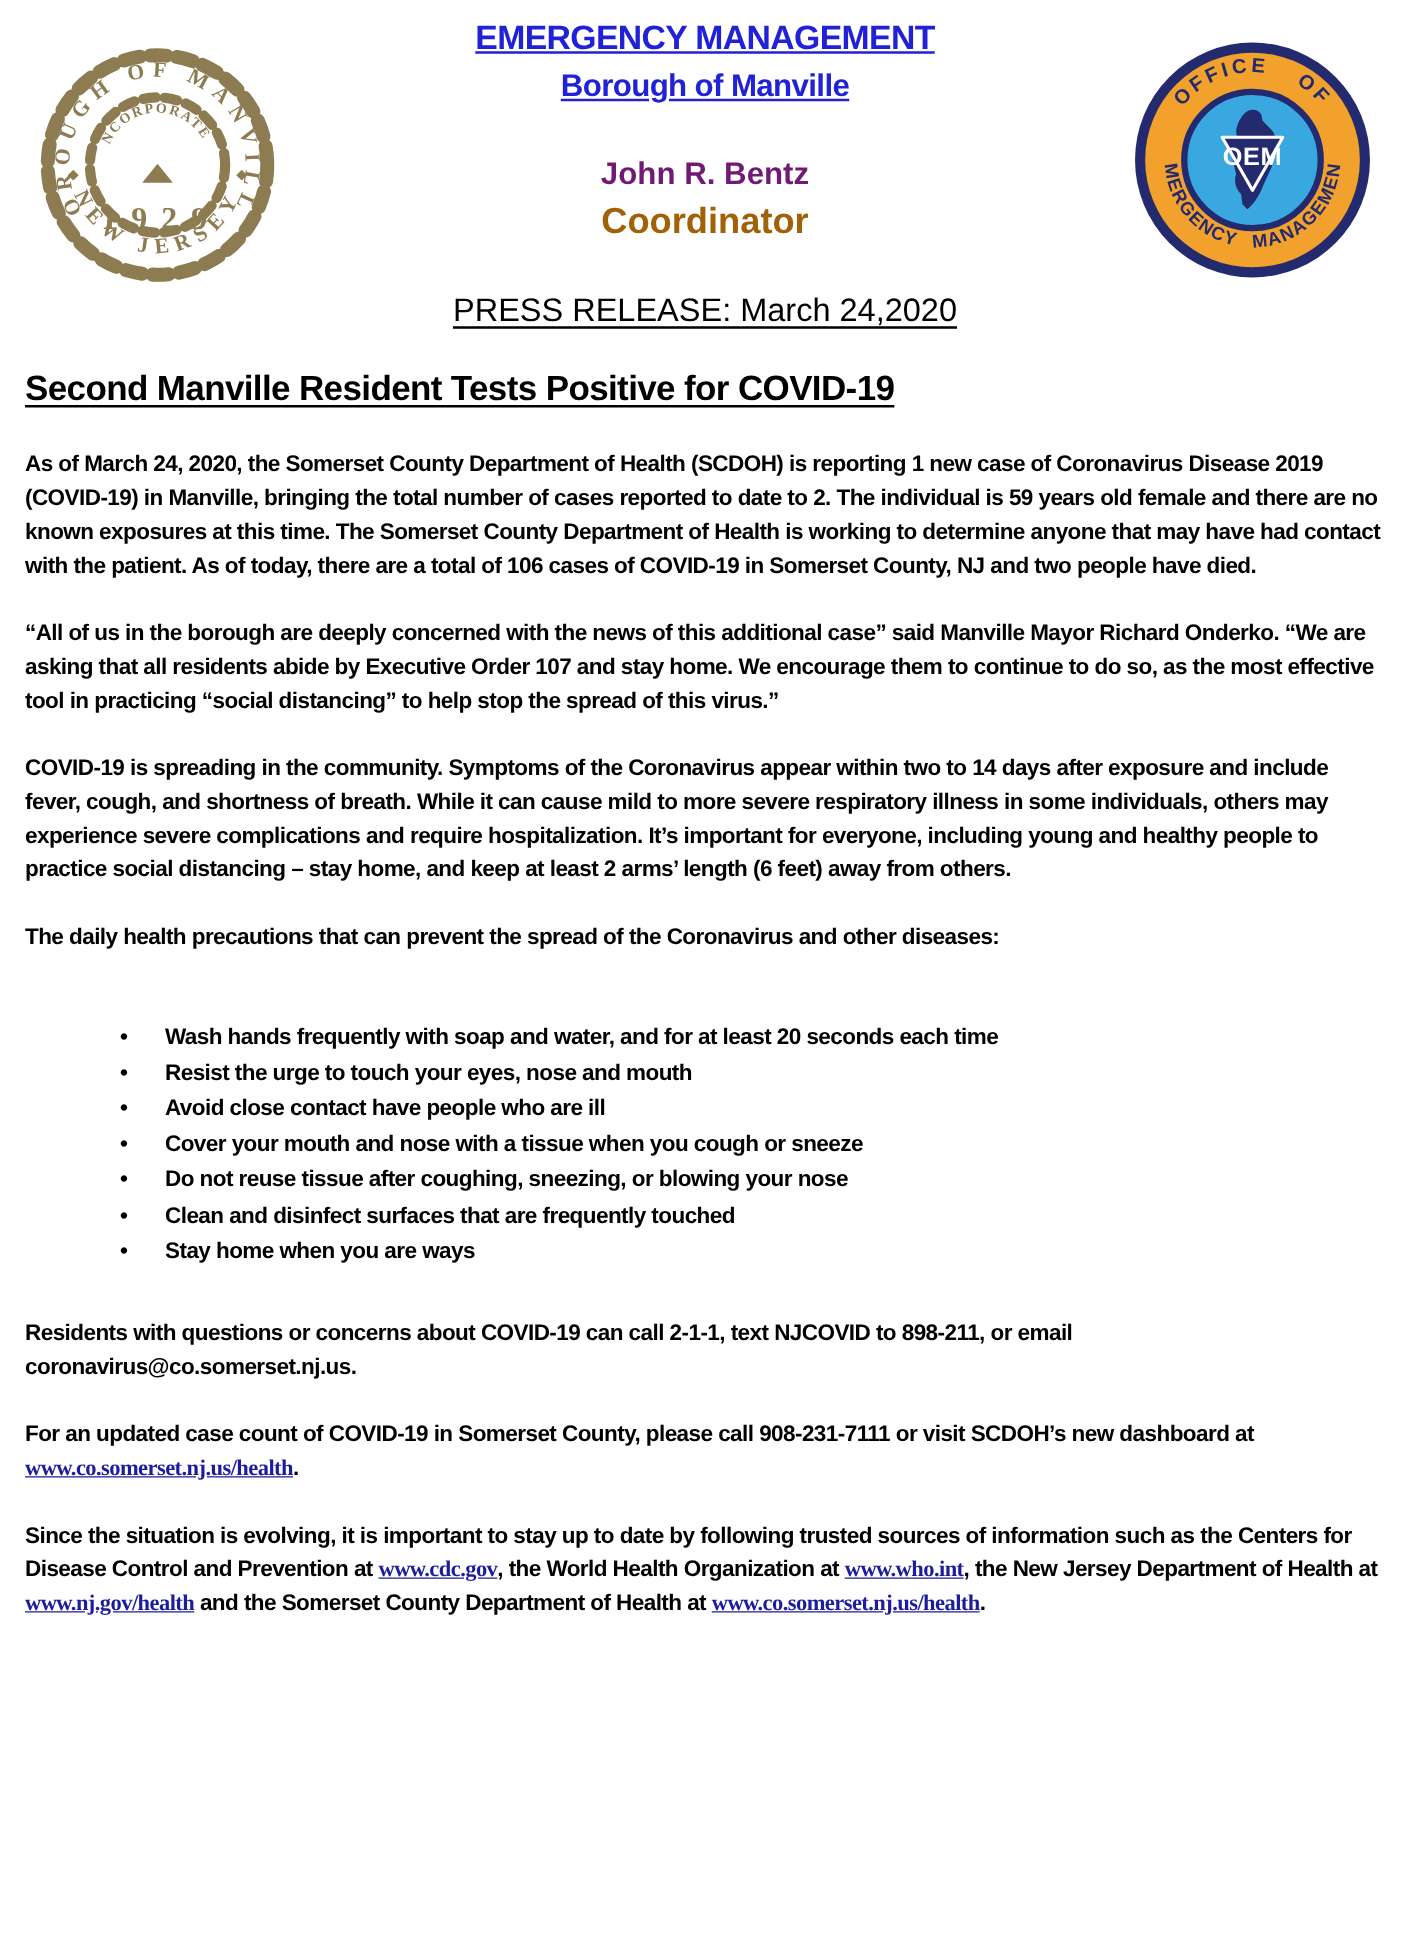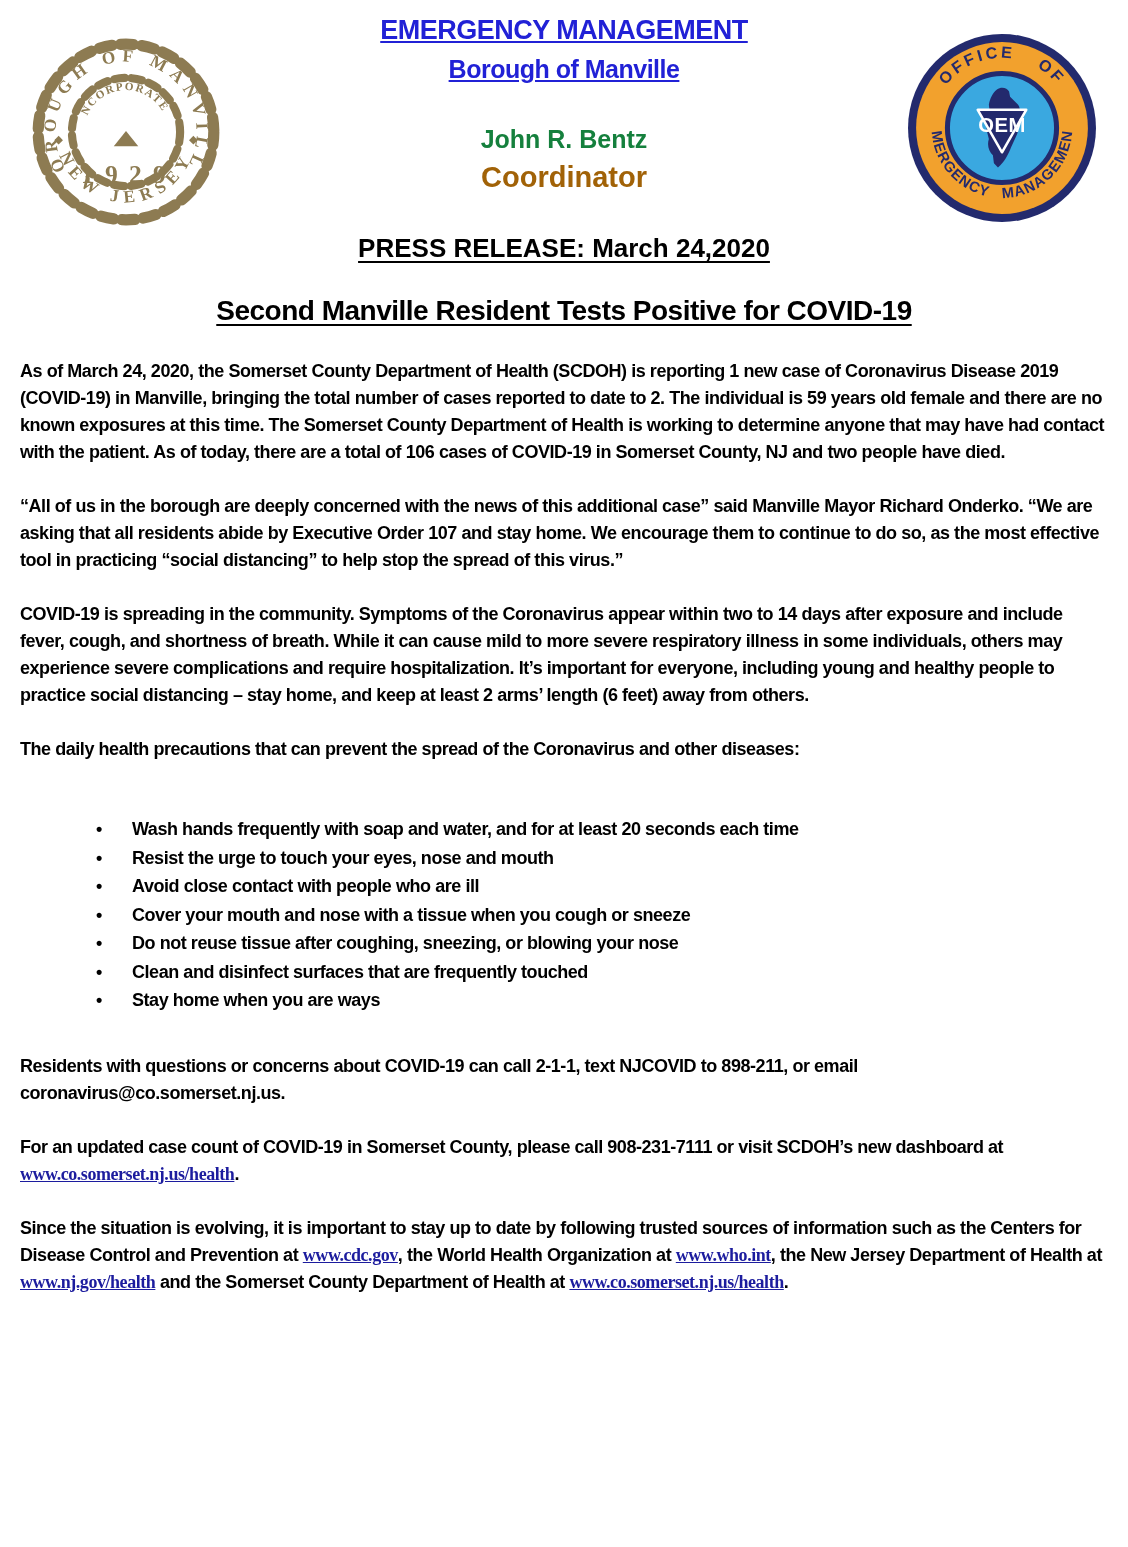--- a/index.html
+++ b/index.html
@@ -7,28 +7,28 @@
   .page{position:relative;width:1128px;height:1547px;overflow:hidden;background:#fff;}
 
   
   .seal{position:absolute;left:28px;top:34px;width:196px;height:196px;}
   .oem{position:absolute;left:906px;top:32px;width:192px;height:192px;}
   .header-center{position:absolute;left:200px;right:200px;top:14px;text-align:center;}
   .org-title{font-size:27px;font-weight:bold;letter-spacing:-0.5px;color:var(--header-blue);
              text-decoration:underline;line-height:32px;}
   .org-sub{font-size:25px;font-weight:bold;letter-spacing:-0.5px;color:var(--header-blue);
            text-decoration:underline;line-height:30px;margin-top:8px;}
-  .coord-name{font-size:25px;font-weight:bold;line-height:30px;margin-top:40px;color:#15803d;}
+  .coord-name{font-size:25px;font-weight:bold;line-height:30px;margin-top:40px;color:#701a75;}
   .coord-title{font-size:29px;font-weight:bold;line-height:30px;margin-top:8px;color:#a16207;}
-  .press{font-size:26px;font-weight:bold;line-height:32px;margin-top:40px;color:#000;
+  .press{font-size:26px;font-weight:normal;line-height:32px;margin-top:40px;color:#000;
          text-decoration:underline;text-underline-offset:4px;}
 
   
   .doc{position:absolute;top:294px;left:20px;width:1088px;}
-  .doc-title{font-size:28px;font-weight:bold;letter-spacing:-0.5px;text-align:center;
+  .doc-title{font-size:28px;font-weight:bold;letter-spacing:-0.5px;text-align:left;
              line-height:34px;margin:0 0 30px 0;text-decoration:underline;text-underline-offset:4px;}
   .doc p{font-size:18px;font-weight:bold;letter-spacing:-0.45px;line-height:27px;margin:0 0 27px 0;}
   .doc ul{margin:52px 0 38px 0;padding:0 0 0 112px;list-style:none;}
   .doc li{position:relative;font-size:18px;font-weight:bold;letter-spacing:-0.45px;line-height:28.5px;}
   .doc li::before{content:"\2022";position:absolute;left:-36px;top:0;font-size:18px;}
   .doc-link{color:var(--link-blue);text-decoration:underline;font-weight:bold;cursor:pointer;font-family:Liberation Serif, serif;}
   .doc p:last-child{margin-bottom:0;}
 
   
   .seal text{font-family:"Liberation Serif",serif;font-weight:bold;fill:var(--seal-brown);}
@@ -96,21 +96,21 @@
     <h1 class="doc-title">Second Manville Resident Tests Positive for COVID-19</h1>
 
     <p>As of March 24, 2020, the Somerset County Department of Health (SCDOH) is reporting 1 new case of Coronavirus Disease 2019 (COVID-19) in Manville, bringing the total number of cases reported to date to 2. The individual is 59 years old female and there are no known exposures at this time. The Somerset County Department of Health is working to determine anyone that may have had contact with the patient. As of today, there are a total of 106 cases of COVID-19 in Somerset County, NJ and two people have died.</p>
     <p>“All of us in the borough are deeply concerned with the news of this additional case” said Manville Mayor Richard Onderko. “We are asking that all residents abide by Executive Order 107 and stay home. We encourage them to continue to do so, as the most effective tool in practicing “social distancing” to help stop the spread of this virus.”</p>
     <p>COVID-19 is spreading in the community. Symptoms of the Coronavirus appear within two to 14 days after exposure and include fever, cough, and shortness of breath. While it can cause mild to more severe respiratory illness in some individuals, others may experience severe complications and require hospitalization. It’s important for everyone, including young and healthy people to practice social distancing – stay home, and keep at least 2 arms’ length (6 feet) away from others.</p>
     <p>The daily health precautions that can prevent the spread of the Coronavirus and other diseases:</p>
 
     <ul>
         <li>Wash hands frequently with soap and water, and for at least 20 seconds each time</li>
         <li>Resist the urge to touch your eyes, nose and mouth</li>
-        <li>Avoid close contact with people who are ill</li>
+        <li>Avoid close contact have people who are ill</li>
         <li>Cover your mouth and nose with a tissue when you cough or sneeze</li>
         <li>Do not reuse tissue after coughing, sneezing, or blowing your nose</li>
         <li>Clean and disinfect surfaces that are frequently touched</li>
         <li>Stay home when you are ways</li>
       </ul>
 
     <p>Residents with questions or concerns about COVID-19 can call 2-1-1, text NJCOVID to 898-211, or email coronavirus@co.somerset.nj.us.</p>
     <p>For an updated case count of COVID-19 in Somerset County, please call 908-231-7111 or visit SCDOH’s new dashboard at <a class="doc-link" href="#">www.co.somerset.nj.us/health</a>.</p>
     <p>Since the situation is evolving, it is important to stay up to date by following trusted sources of information such as the Centers for Disease Control and Prevention at <a class="doc-link" href="#">www.cdc.gov</a>, the World Health Organization at <a class="doc-link" href="#">www.who.int</a>, the New Jersey Department of Health at <a class="doc-link" href="#">www.nj.gov/health</a> and the Somerset County Department of Health at <a class="doc-link" href="#">www.co.somerset.nj.us/health</a>.</p>
   </main>

